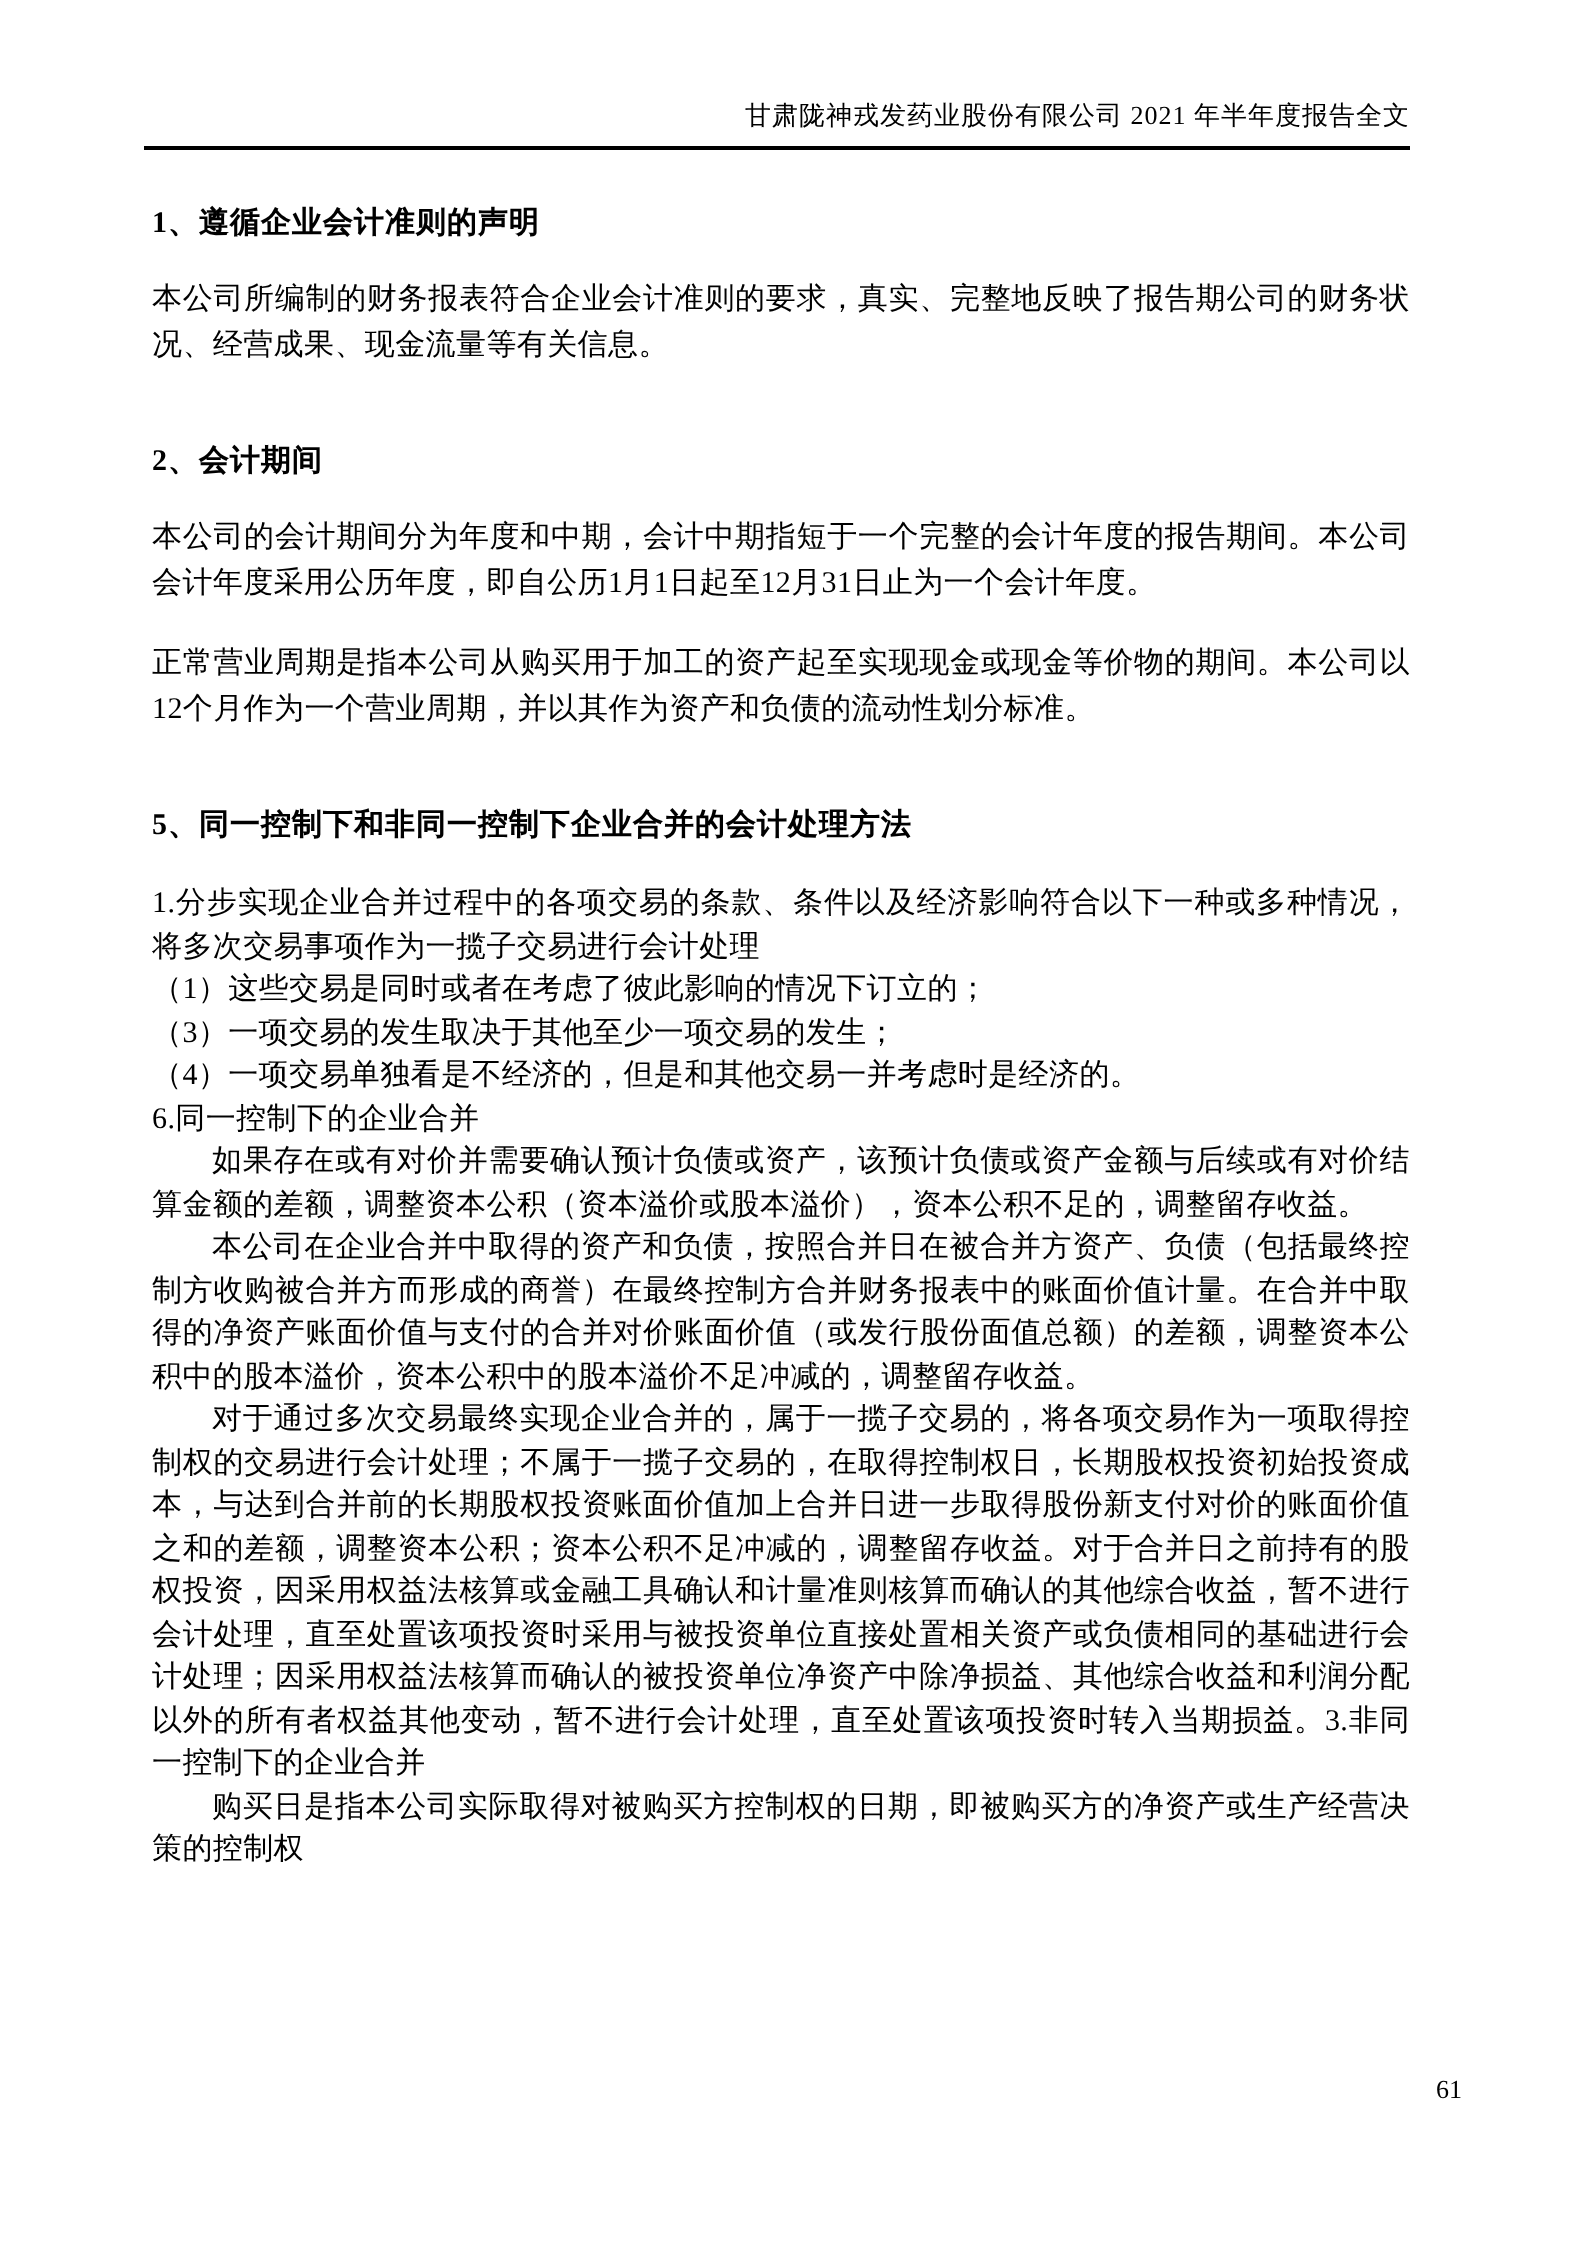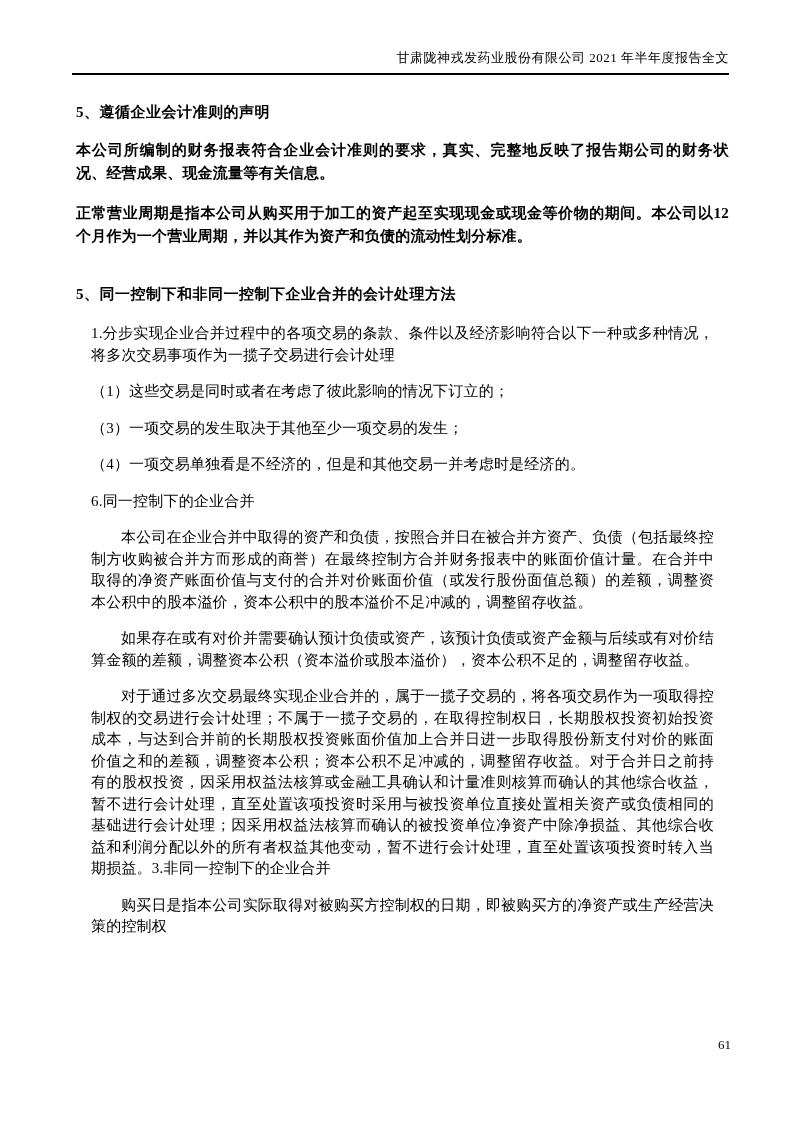--- a/index.html
+++ b/index.html
@@ -15,21 +15,21 @@
     color: #000000;
     overflow: hidden;
   }
   .page {
     position: absolute;
     top: 0;
     left: 0;
     width: 793px;
     height: 1122px;
     box-sizing: border-box;
-    padding: 48px 64px 0 76px;
+    padding: 48px 88px 0 76px;
   }
   .doc-header {
     text-align: right;
     font-size: 13px;
     line-height: 20px;
     color: #000;
     letter-spacing: 0.5px;
   }
   .header-rule {
     border: none;
@@ -46,29 +46,28 @@
   }
   .sec-title.first {
     margin-top: 27px;
   }
   .para {
     font-size: 15px;
     line-height: 23px;
     margin: 17px 0 0 0;
     text-align: justify;
     letter-spacing: 0.2px;
-    font-weight: bold;
   }
   .body-block {
     margin-top: 19px;
   }
   .bpara {
     font-size: 15px;
     line-height: 21.5px;
-    margin: 15px;
+    margin: 0;
     text-align: justify;
     letter-spacing: 0.2px;
   }
   .bpara.indent {
     text-indent: 2em;
   }
   .page-number {
     position: absolute;
     right: 62px;
     top: 1037px;
@@ -79,40 +78,44 @@
 </style>
 </head>
 <body>
 
 <div class="page">
 
   <div class="doc-header">甘肃陇神戎发药业股份有限公司 2021 年半年度报告全文</div>
   <hr class="header-rule">
 
   <div>
-    <div class="sec-title first">5、遵循企业会计准则的声明</div>
+    <div class="sec-title first">1、遵循企业会计准则的声明</div>
     <p class="para">本公司所编制的财务报表符合企业会计准则的要求，真实、完整地反映了报告期公司的财务状况、经营成果、现金流量等有关信息。</p>
   </div>
 
+  <div>
+    <div class="sec-title">2、会计期间</div>
+    <p class="para">本公司的会计期间分为年度和中期，会计中期指短于一个完整的会计年度的报告期间。本公司会计年度采用公历年度，即自公历1月1日起至12月31日止为一个会计年度。</p>
+  </div>
 
   <div>
     <p class="para">正常营业周期是指本公司从购买用于加工的资产起至实现现金或现金等价物的期间。本公司以12个月作为一个营业周期，并以其作为资产和负债的流动性划分标准。</p>
   </div>
 
 
   <div>
     <div class="sec-title">5、同一控制下和非同一控制下企业合并的会计处理方法</div>
     <div class="body-block">
       <p class="bpara">1.分步实现企业合并过程中的各项交易的条款、条件以及经济影响符合以下一种或多种情况，将多次交易事项作为一揽子交易进行会计处理</p>
       <p class="bpara">（1）这些交易是同时或者在考虑了彼此影响的情况下订立的；</p>
       <p class="bpara">（3）一项交易的发生取决于其他至少一项交易的发生；</p>
       <p class="bpara">（4）一项交易单独看是不经济的，但是和其他交易一并考虑时是经济的。</p>
       <p class="bpara">6.同一控制下的企业合并</p>
+      <p class="bpara indent">如果存在或有对价并需要确认预计负债或资产，该预计负债或资产金额与后续或有对价结算金额的差额，调整资本公积（资本溢价或股本溢价），资本公积不足的，调整留存收益。</p>
       <p class="bpara indent">本公司在企业合并中取得的资产和负债，按照合并日在被合并方资产、负债（包括最终控制方收购被合并方而形成的商誉）在最终控制方合并财务报表中的账面价值计量。在合并中取得的净资产账面价值与支付的合并对价账面价值（或发行股份面值总额）的差额，调整资本公积中的股本溢价，资本公积中的股本溢价不足冲减的，调整留存收益。</p>
-      <p class="bpara indent">如果存在或有对价并需要确认预计负债或资产，该预计负债或资产金额与后续或有对价结算金额的差额，调整资本公积（资本溢价或股本溢价），资本公积不足的，调整留存收益。</p>
       <p class="bpara indent">对于通过多次交易最终实现企业合并的，属于一揽子交易的，将各项交易作为一项取得控制权的交易进行会计处理；不属于一揽子交易的，在取得控制权日，长期股权投资初始投资成本，与达到合并前的长期股权投资账面价值加上合并日进一步取得股份新支付对价的账面价值之和的差额，调整资本公积；资本公积不足冲减的，调整留存收益。对于合并日之前持有的股权投资，因采用权益法核算或金融工具确认和计量准则核算而确认的其他综合收益，暂不进行会计处理，直至处置该项投资时采用与被投资单位直接处置相关资产或负债相同的基础进行会计处理；因采用权益法核算而确认的被投资单位净资产中除净损益、其他综合收益和利润分配以外的所有者权益其他变动，暂不进行会计处理，直至处置该项投资时转入当期损益。3.非同一控制下的企业合并</p>
       <p class="bpara indent">购买日是指本公司实际取得对被购买方控制权的日期，即被购买方的净资产或生产经营决策的控制权</p>
     </div>
   </div>
 
   <div class="page-number">61</div>
 
 </div>
 
 </body></html>

